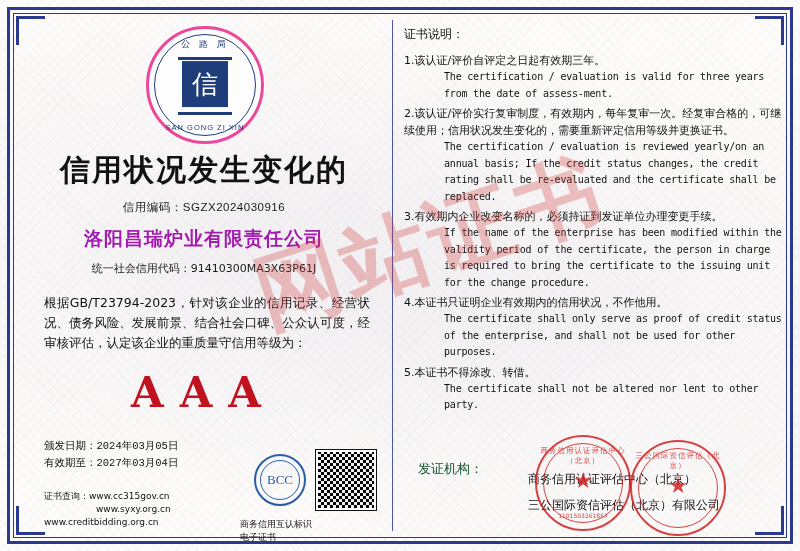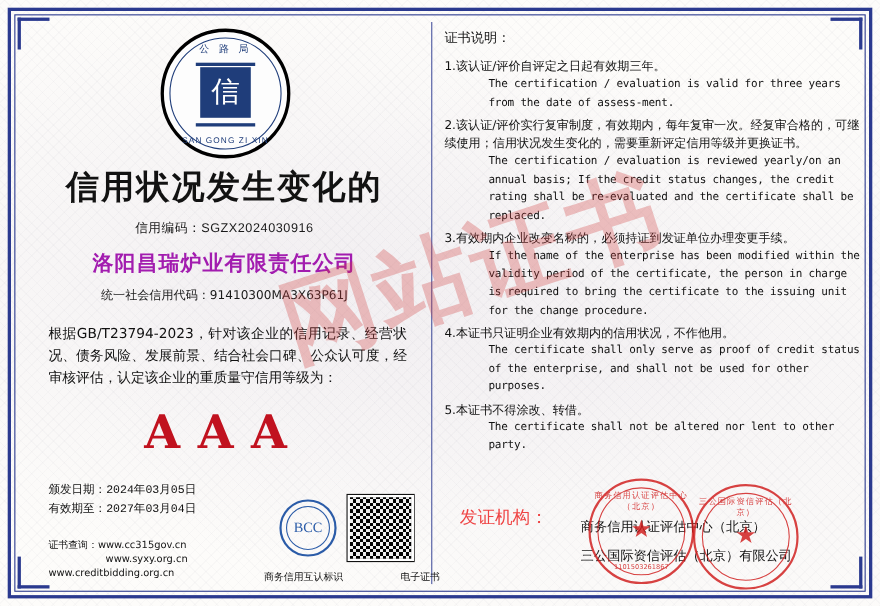--- a/index.html
+++ b/index.html
@@ -66,21 +66,21 @@
     width: 372px;
     height: 515px;
   }
   .seal-logo {
     position: absolute;
     left: 128px;
     top: 8px;
     width: 118px;
     height: 118px;
     border-radius: 50%;
-    border: 3px solid #000000;
+    border: 3px solid #ec4899;
     background: #fdfdfd;
     box-sizing: border-box;
   }
   .seal-logo .ring2 {
     position: absolute;
     inset: 5px;
     border-radius: 50%;
     border: 1px solid #1f3d7a;
   }
   .seal-logo .top-text {
@@ -253,20 +253,21 @@
   .qr-labels {
     position: absolute;
     left: 222px;
     top: 500px;
     width: 160px;
     font-size: 9px;
     color: #111;
     font-family: "DejaVu Sans", sans-serif;
     display: flex;
     justify-content: space-between;
+    flex-direction: column;
   }
 
   
   .right {
     position: absolute;
     left: 404px;
     top: 26px;
     width: 378px;
   }
   .right .head {
@@ -287,22 +288,22 @@
     font-size: 10px;
     letter-spacing: -0.2px;
     line-height: 16.5px;
     display: block;
     margin-left: 40px;
   }
   .issuer {
     position: absolute;
     left: 418px;
     top: 460px;
-    font-size: 16px;
-    color: #ef4444;
+    font-size: 13px;
+    color: #14532d;
     font-family: Liberation Sans, sans-serif;
   }
   .issuer-names {
     position: absolute;
     left: 528px;
     top: 466px;
     font-size: 12px;
     line-height: 26px;
     color: #111;
     font-family: "DejaVu Sans", sans-serif;

